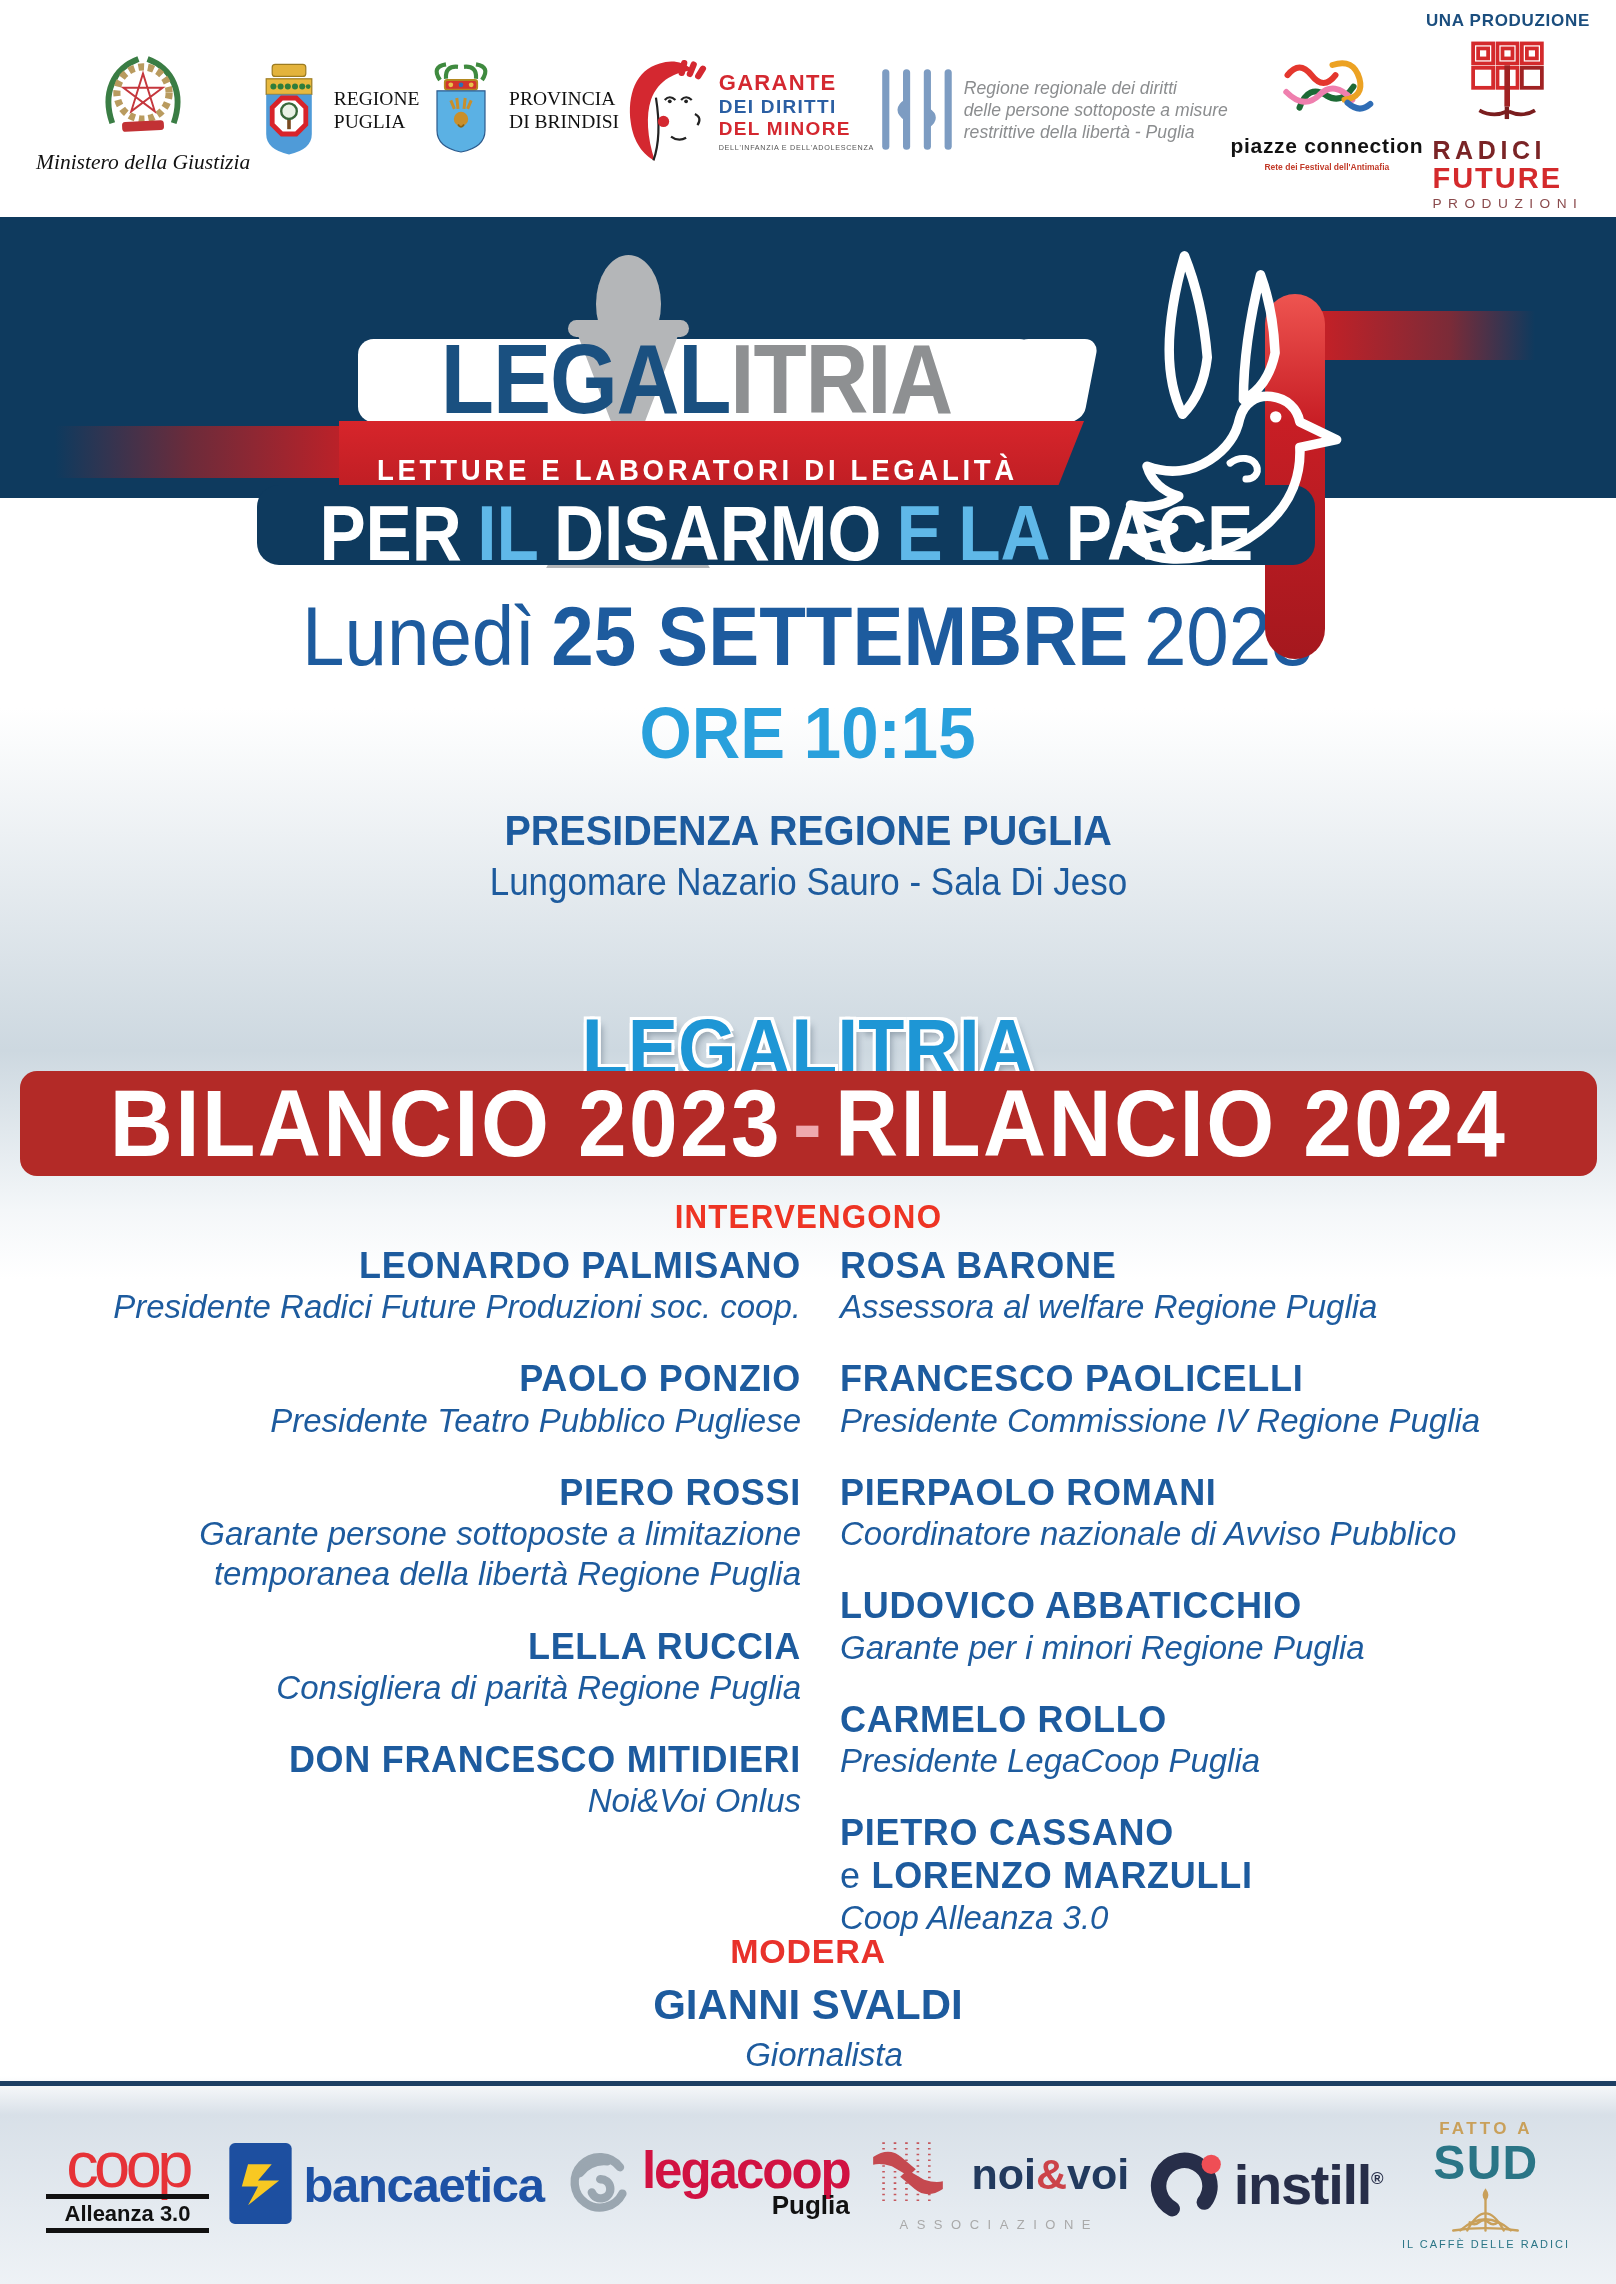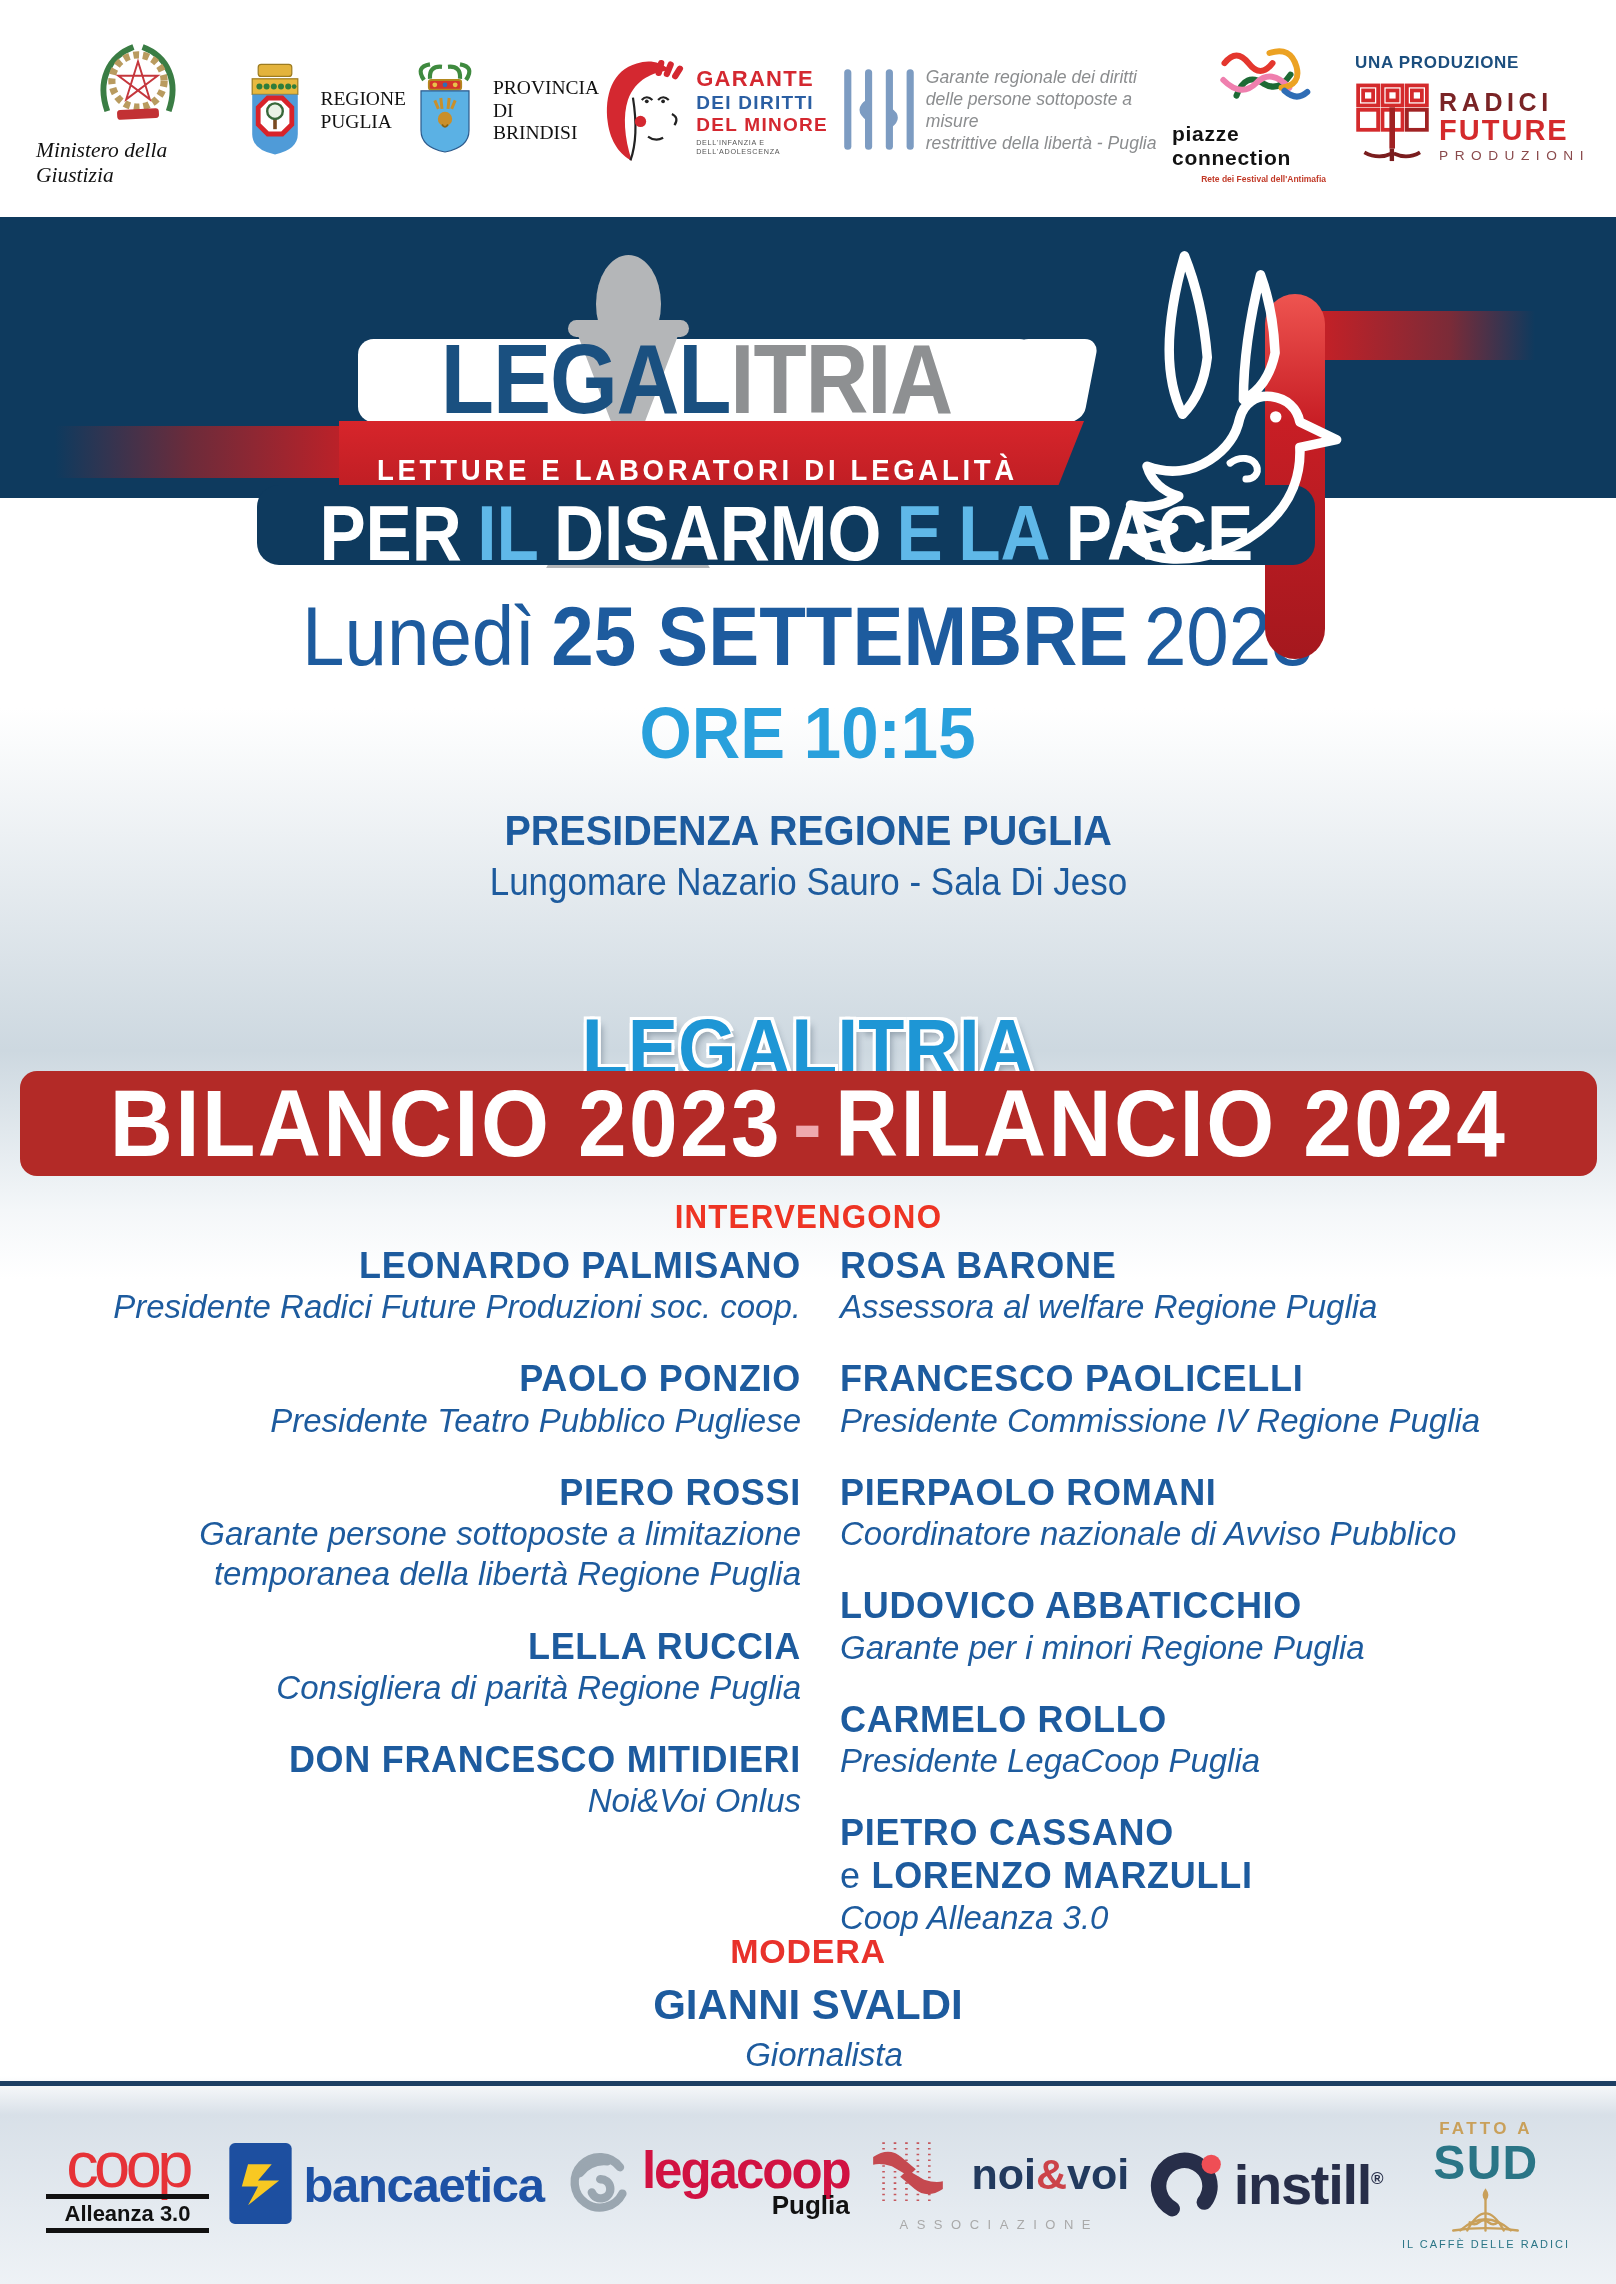--- a/index.html
+++ b/index.html
@@ -200,21 +200,21 @@
         <svg width="78" height="91" viewBox="0 0 120 140">
           <rect x="8" y="8" width="11" height="124" rx="5.5" fill="#7d9cc2"></rect>
           <rect x="40" y="8" width="11" height="124" rx="5.5" fill="#7d9cc2"></rect>
           <rect x="72" y="8" width="11" height="124" rx="5.5" fill="#7d9cc2"></rect>
           <rect x="104" y="8" width="11" height="124" rx="5.5" fill="#7d9cc2"></rect>
           <path d="M46 58 q-20 12 0 26" stroke="#7d9cc2" stroke-width="9" fill="none"></path>
           <path d="M78 72 q16 10 0 22" stroke="#7d9cc2" stroke-width="9" fill="none"></path>
         </svg>
       </span>
       <span class="gr-text">
-        <div>Garante regionale dei diritti</div>
+        <div>Regione regionale dei diritti</div>
         <div>delle persone sottoposte a misure</div>
         <div>restrittive della libertà - Puglia</div>
       </span>
     </div>
 
     <div class="pt-col">
       <span>
         <svg width="111" height="78" viewBox="0 0 170 130">
           <g fill="none" stroke-width="10" stroke-linecap="round">
             <path d="M20 42 q20 -26 40 0 t40 0" stroke="#e4372e"></path>
@@ -224,21 +224,21 @@
             <path d="M120 88 q20 18 38 2" stroke="#2f6db5"></path>
           </g>
         </svg>
       </span>
       <span class="pz-label">piazze connection</span>
       <span class="pz-cap">Rete dei Festival dell'Antimafia</span>
     </div>
 
     <div>
       <div class="prod-label">UNA PRODUZIONE</div>
-      <div class="pt" style="margin-top:9px;">
+      <div class="pt" style="margin-top:9px;flex-direction:column;">
         <span>
           <svg width="75" height="85" viewBox="0 0 120 135">
             <g fill="none" stroke="#d42a2c" stroke-width="6">
               <rect x="5" y="5" width="32" height="32"></rect>
                 <rect x="13" y="13" width="16" height="16"></rect>
               <rect x="44" y="5" width="32" height="32"></rect>
                 <rect x="52" y="13" width="16" height="16"></rect>
               <rect x="83" y="5" width="32" height="32"></rect>
                 <rect x="91" y="13" width="16" height="16"></rect>
               <rect x="5" y="44" width="32" height="32"></rect>

